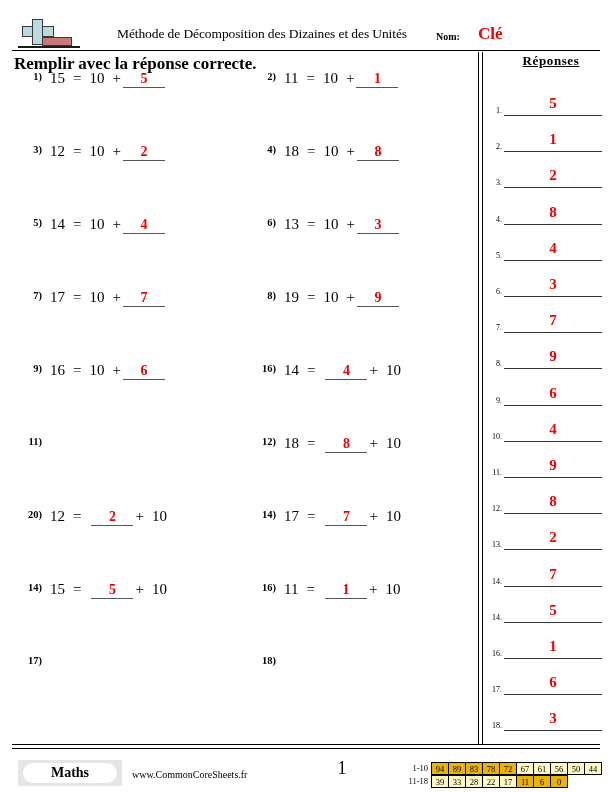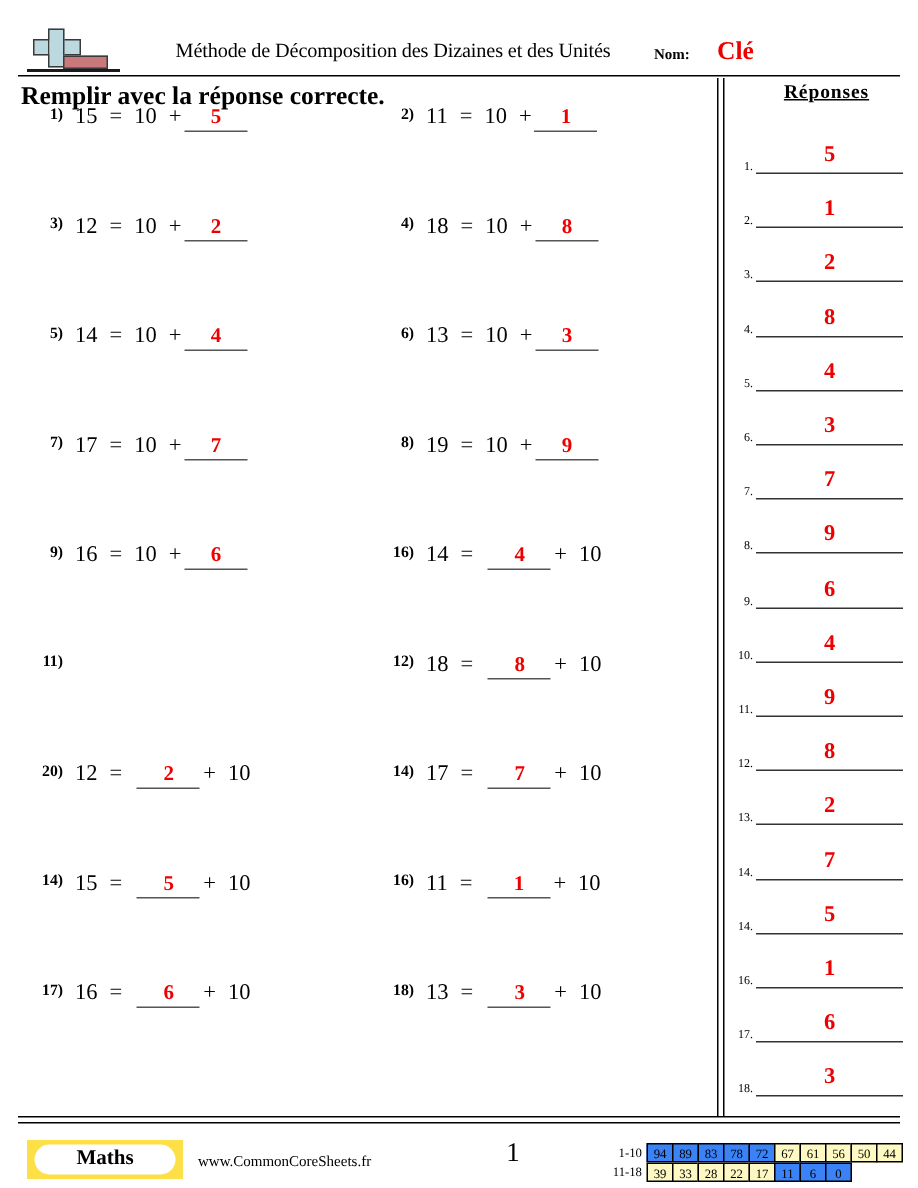--- a/index.html
+++ b/index.html
@@ -236,21 +236,21 @@
   .footer {
     position: absolute;
     left: 12px; top: 740px;
     width: 588px;
     height: 44px;
   }
   .maths-badge {
     position: absolute;
     left: 6px; top: 6px;
     width: 104px; height: 26px;
-    background: #fde047;
+    background: #e5e5e5;
   }
   .maths-pill {
     position: absolute;
     left: 5px; top: 3px;
     width: 94px; height: 20px;
     background: #ffffff;
     border-radius: 11px;
     text-align: center;
     line-height: 20px;
     font-size: 14px;
@@ -298,21 +298,21 @@
     width: 18px;
     height: 13px;
     line-height: 13px;
     text-align: center;
     font-size: 8.5px;
     font-family: "Liberation Serif", serif;
     border: 1px solid #000;
     margin-left: -1px;
     box-sizing: border-box;
     vertical-align: top;
-    background: #3b82f6;
+    background: #eab308;
   }
   .grade-cell.shaded { background: #fef9c3; }
   .grade-cell.empty { border-color: transparent; background: transparent; }
 </style>
 </head>
 <body>
 
 <div class="page">
 
   <div class="header">
@@ -394,25 +394,23 @@
       <div class="problem p-col1" style="top: 511px;">
         <span class="p-num">14)</span>
         <span class="p-body"><span class="p-tok">15</span><span class="p-sp"></span><span class="p-tok">=</span><span class="p-sp"></span><span class="p-blank">5</span><span class="p-tok">+</span><span class="p-sp"></span><span class="p-tok">10</span></span>
       </div>
       <div class="problem p-col2" style="top: 511px;">
         <span class="p-num">16)</span>
         <span class="p-body"><span class="p-tok">11</span><span class="p-sp"></span><span class="p-tok">=</span><span class="p-sp"></span><span class="p-blank">1</span><span class="p-tok">+</span><span class="p-sp"></span><span class="p-tok">10</span></span>
       </div>
       <div class="problem p-col1" style="top: 584px;">
         <span class="p-num">17)</span>
-        <span class="p-body"><span class="p-tok">16</span><span class="p-sp"></span><span class="p-tok">=</span><span class="p-sp"></span><span class="p-blank">6</span><span class="p-tok">+</span><span class="p-sp"></span><span class="p-tok">10</span></span>
       </div>
       <div class="problem p-col2" style="top: 584px;">
         <span class="p-num">18)</span>
-        <span class="p-body"><span class="p-tok">13</span><span class="p-sp"></span><span class="p-tok">=</span><span class="p-sp"></span><span class="p-blank">3</span><span class="p-tok">+</span><span class="p-sp"></span><span class="p-tok">10</span></span>
       </div>
     </div>
 
   <div class="answers" id="answers-container">
       <div class="ans-row" style="top: 0px;">
         <span class="ans-num">1.</span>
         <span class="ans-line">5</span>
       </div>
       <div class="ans-row" style="top: 36.2px;">
         <span class="ans-num">2.</span>

